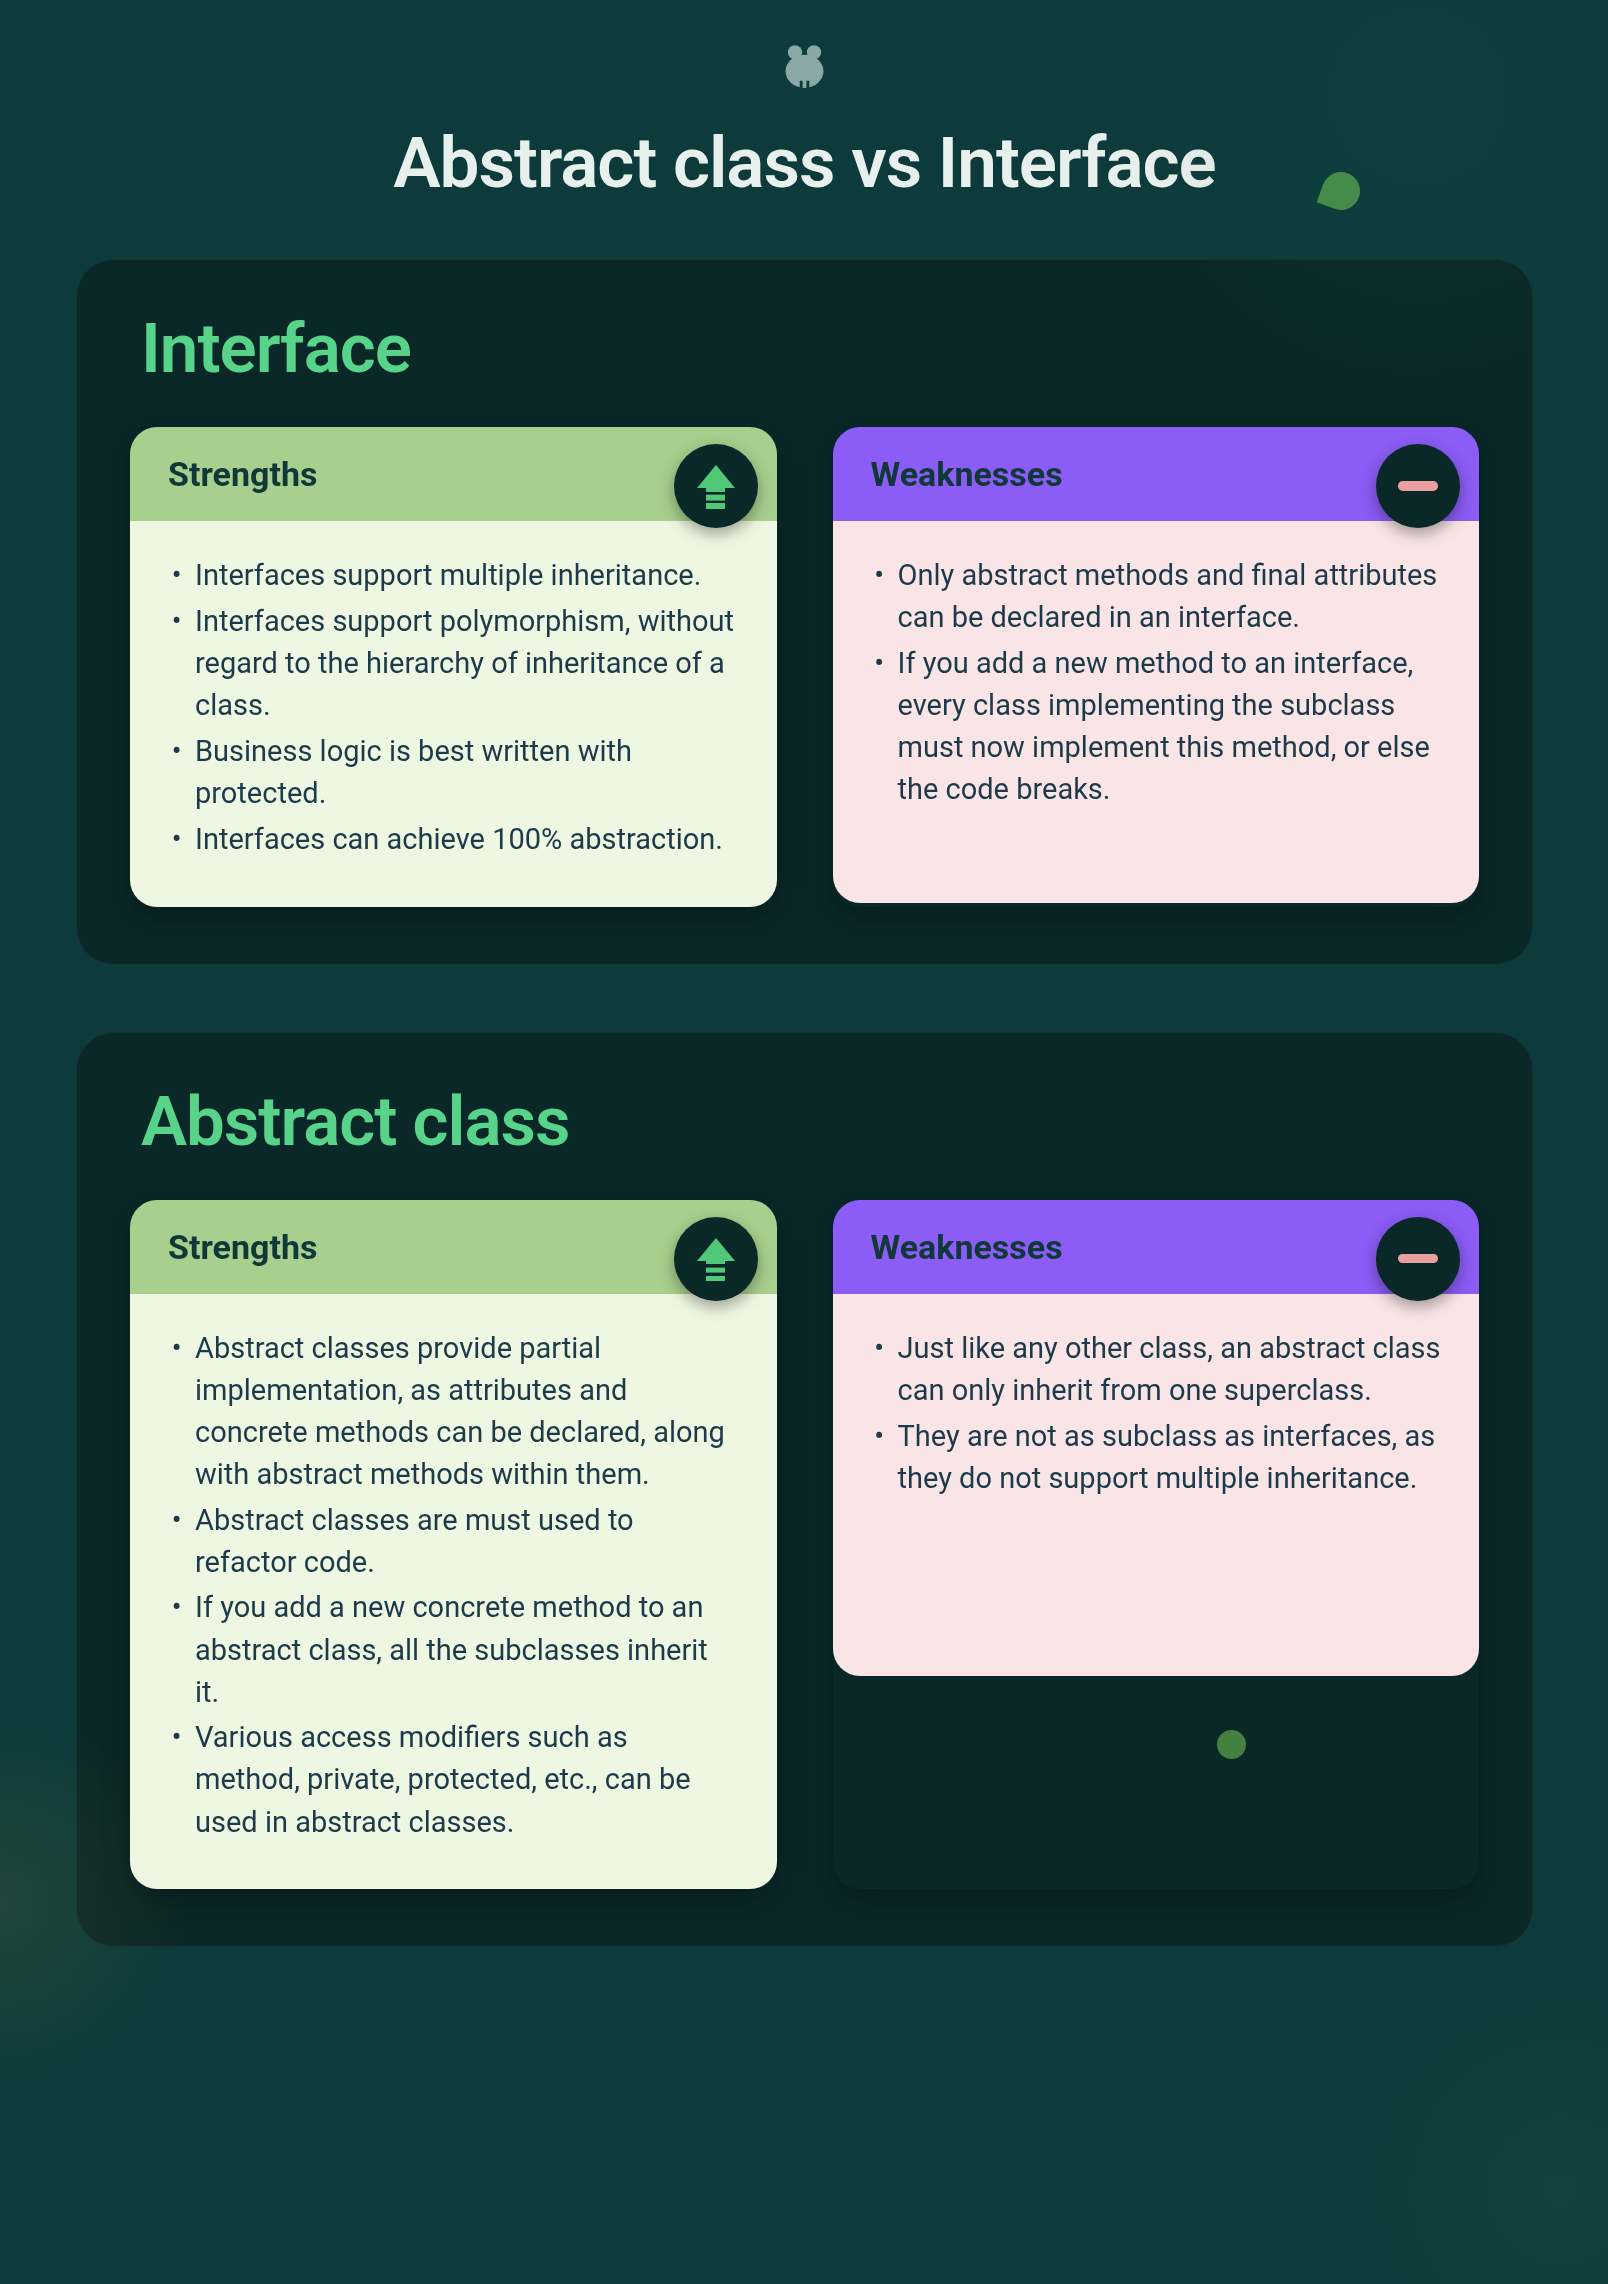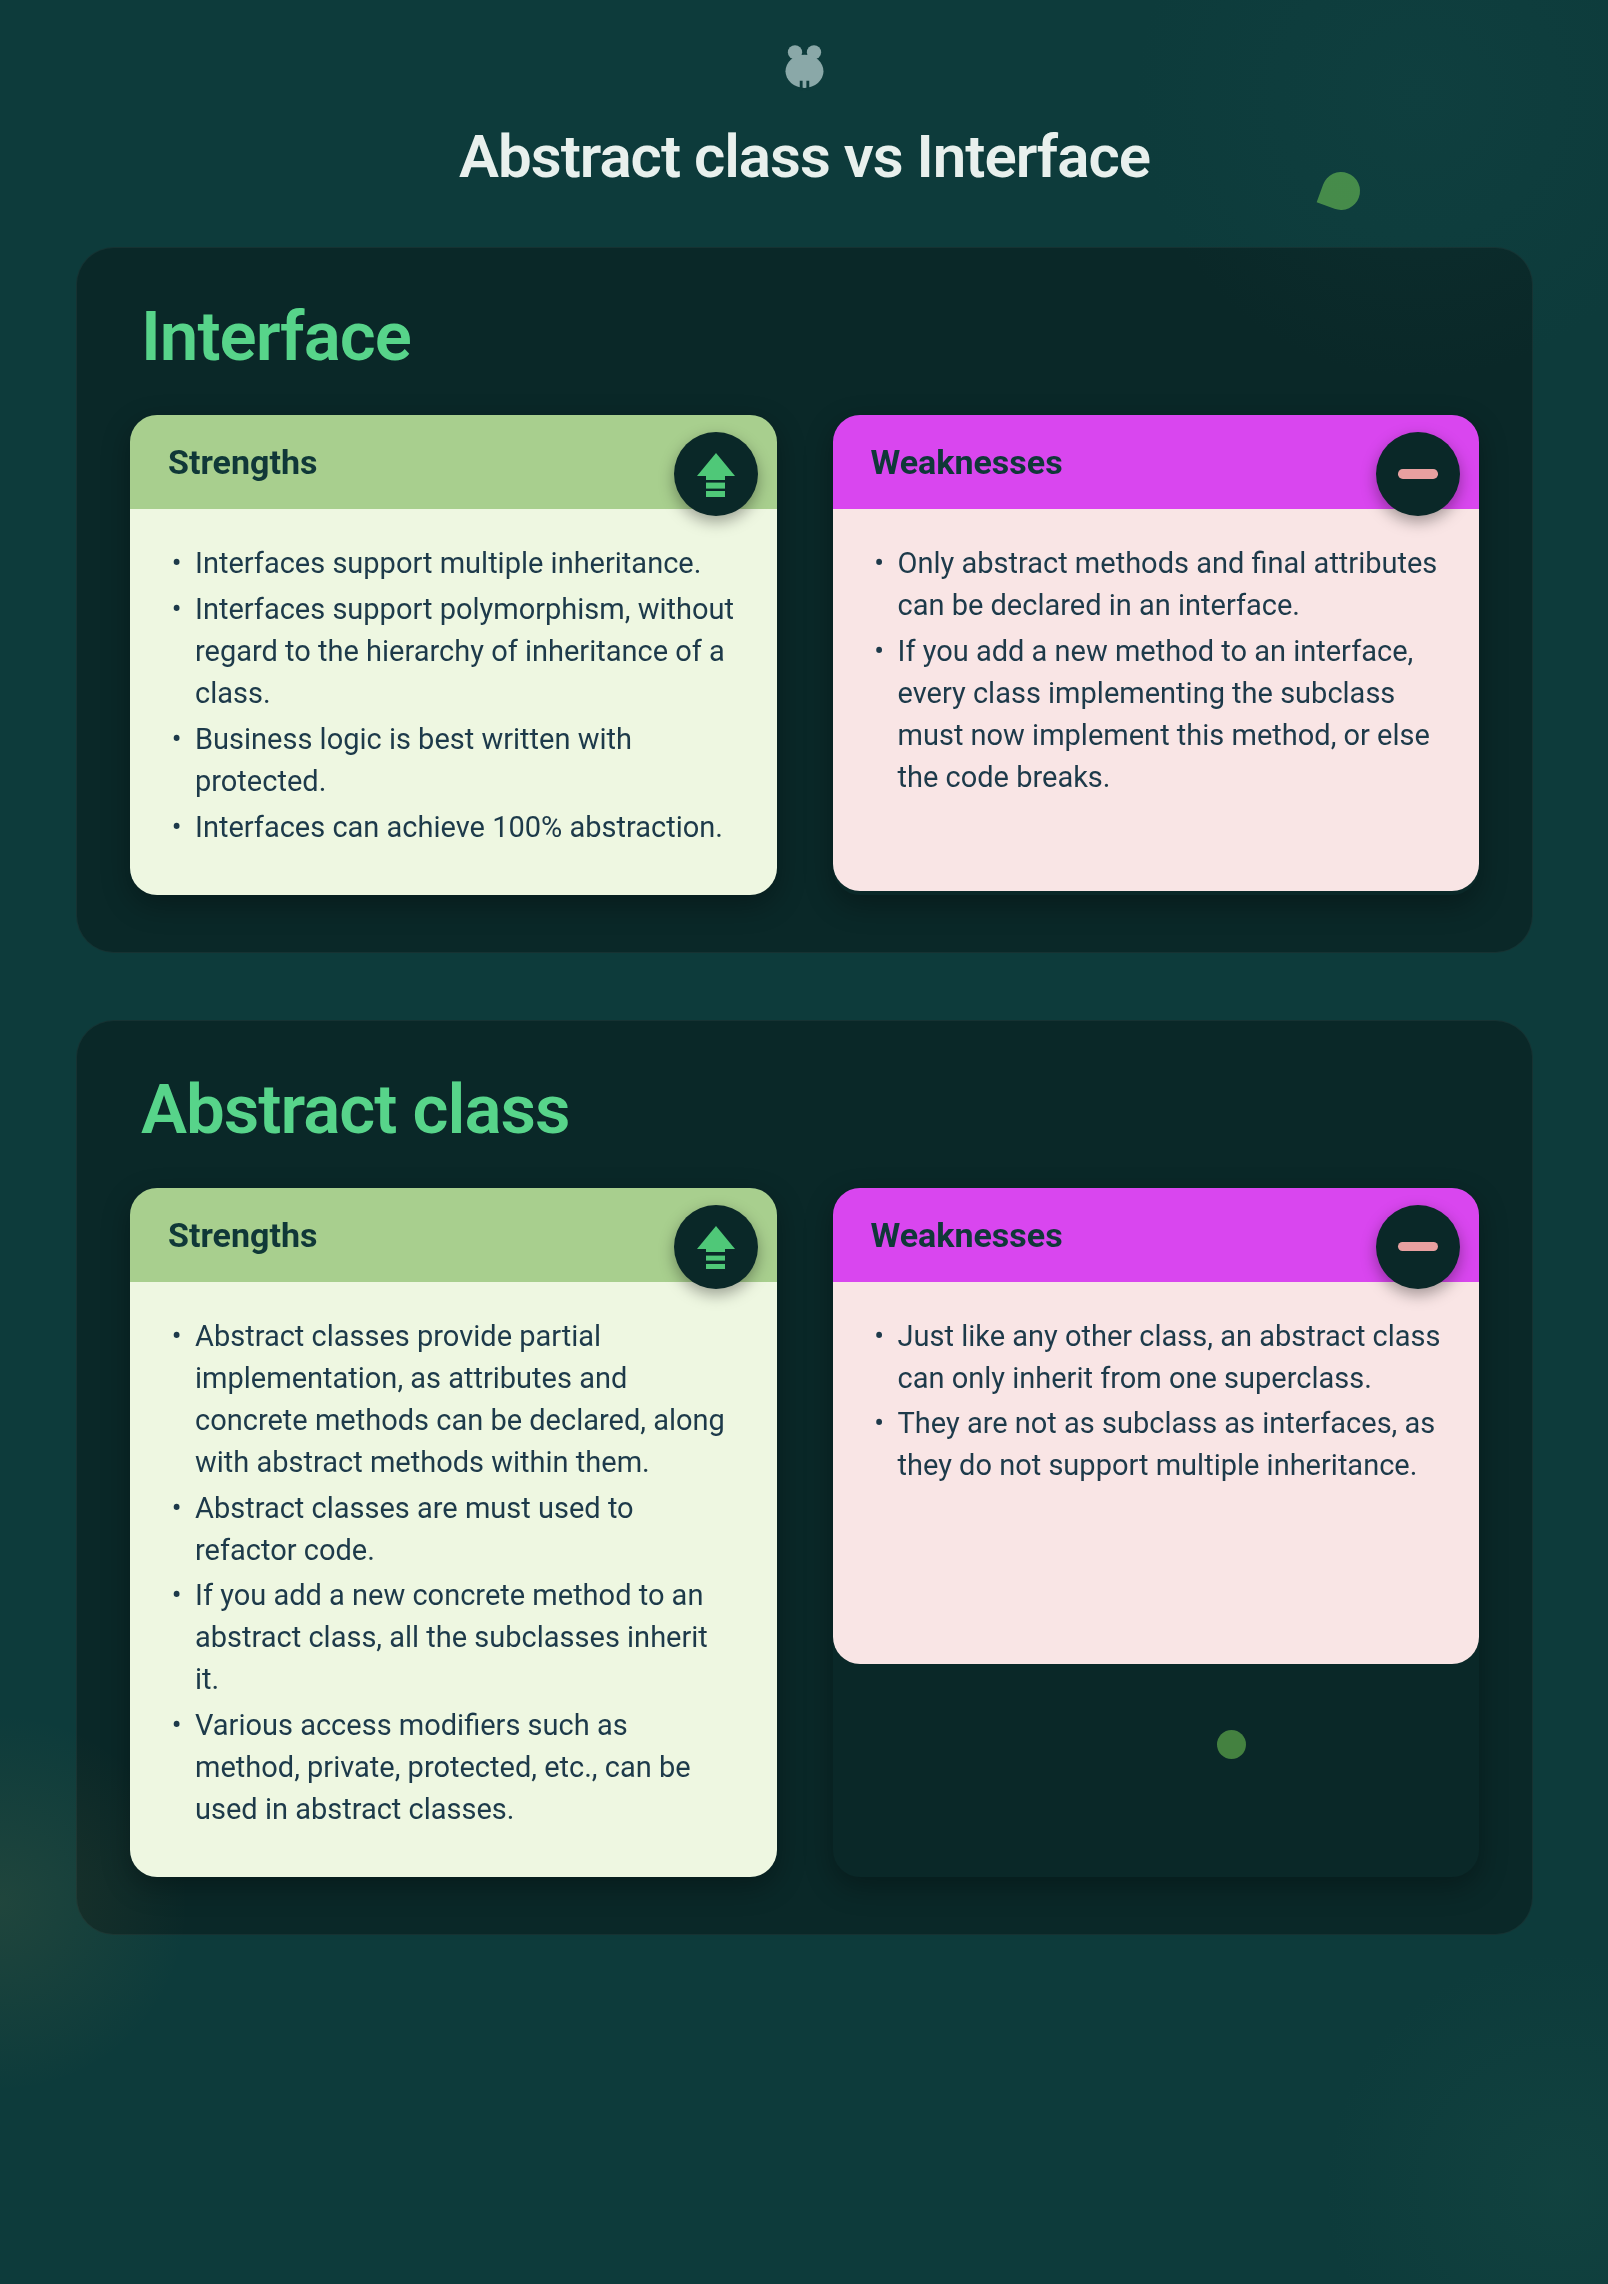--- a/index.html
+++ b/index.html
@@ -24,21 +24,21 @@
   .dot2 { bottom: 526px; right: 363px; width: 29px; height: 29px; }
   
   .logo {
     width: 57px; height: 57px;
     margin: 38px auto 0;
     display: block;
     color: #8aa8a8;
   }
   .main-title {
     color: #e8f0ed;
-    font-size: 60px;
+    font-size: 71px;
     font-weight: 600;
     text-align: center;
     line-height: 1.1;
     margin: 29px auto 57px;
     letter-spacing: -1px;
   }
   .section {
     background: #0a2828;
     border-radius: 38px;
     margin: 0 76px 67px;
@@ -67,21 +67,21 @@
   .card-header {
     padding: 27px 38px;
     font-size: 34px;
     font-weight: 700;
     color: #103838;
     position: relative;
     border-radius: 27px 27px 0 0;
   }
   .card.strengths .card-header { background: #a8cf8e; }
   .card.strengths .card-body { background: #eef7e1; }
-  .card.weaknesses .card-header { background: #d946ef; }
+  .card.weaknesses .card-header { background: #8b5cf6; }
   .card.weaknesses .card-body { background: #f9e5e5; }
   .card-body {
     padding: 33px 38px 43px 38px;
     border-radius: 0 0 27px 27px;
     min-height: 382px;
   }
   .card-body ul {
     list-style: none;
   }
   .card-body li {

